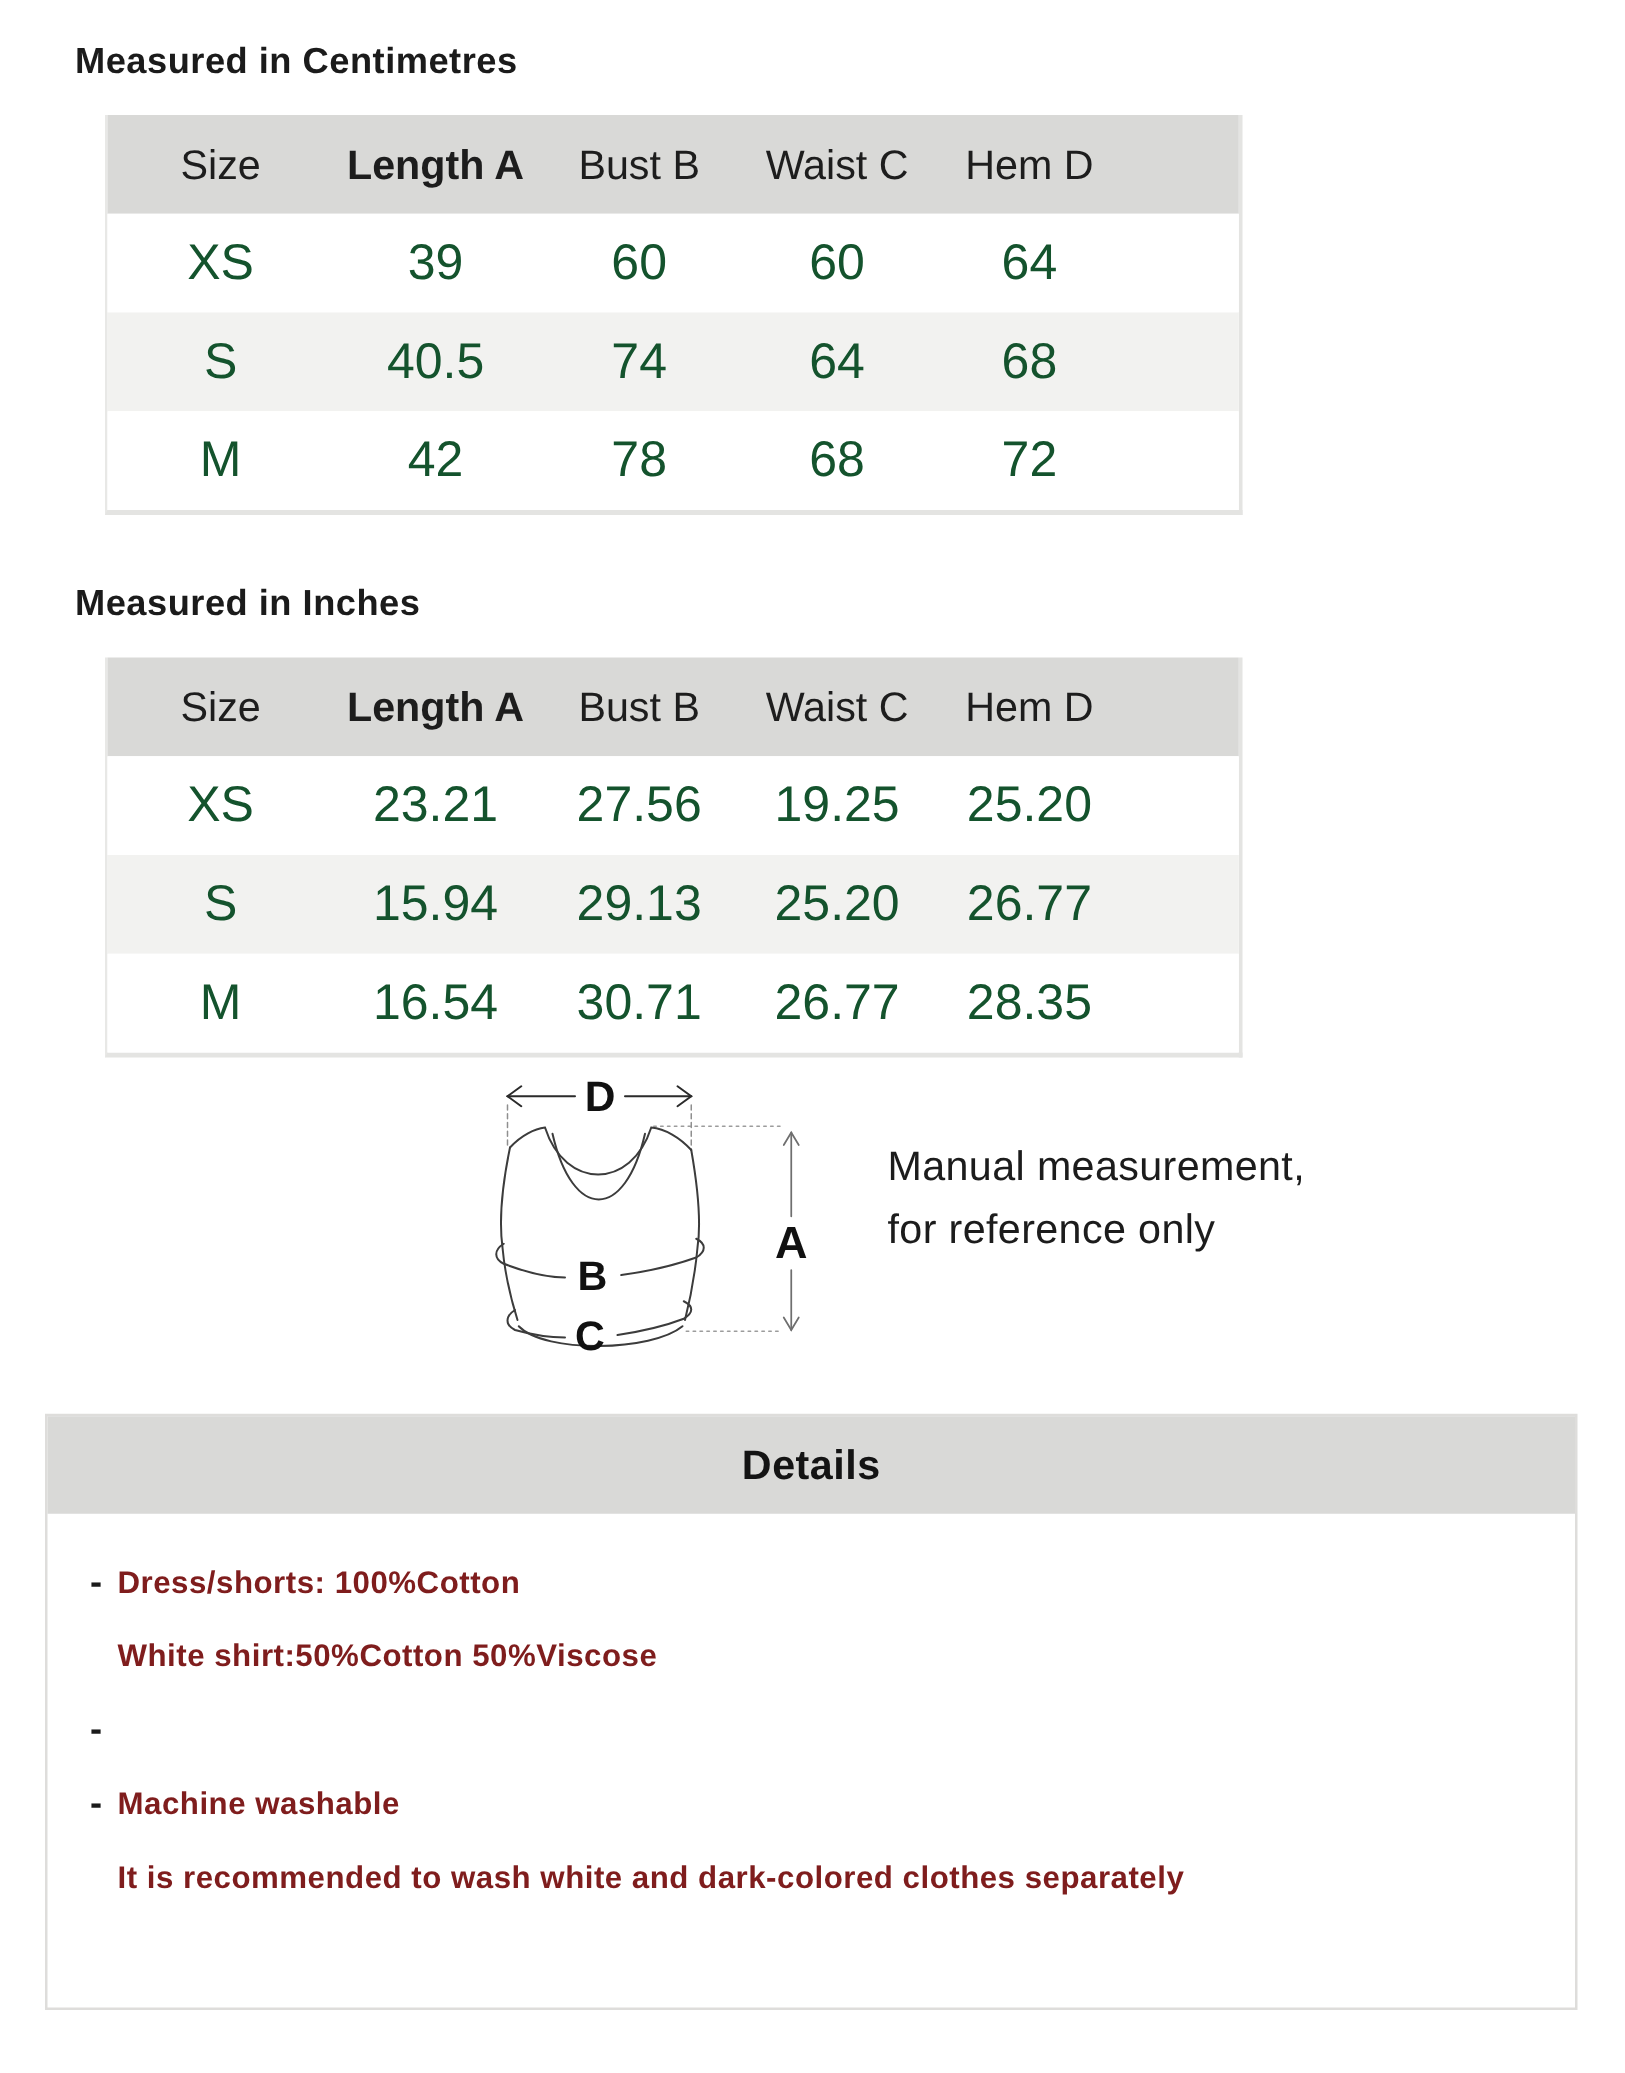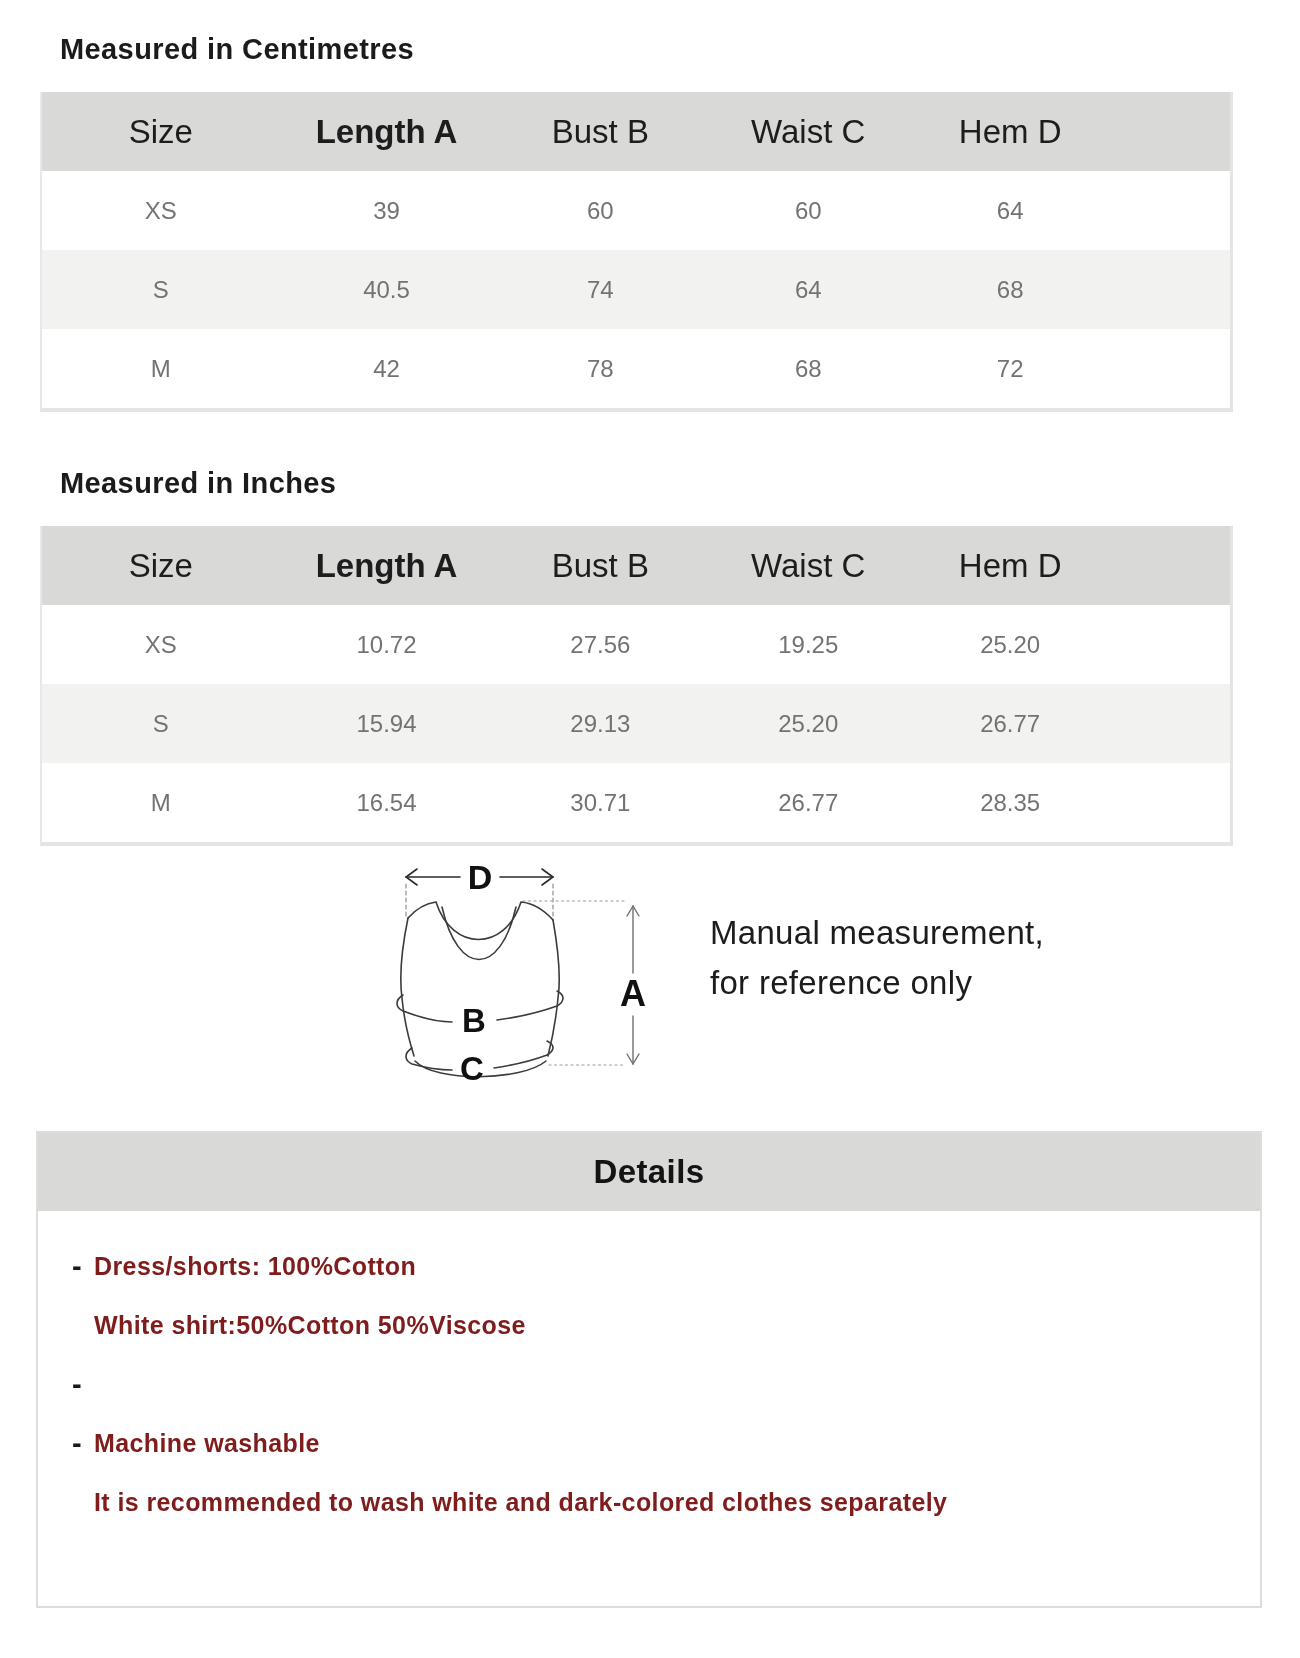--- a/index.html
+++ b/index.html
@@ -7,32 +7,32 @@
     width:1300px;height:1658px;background:#ffffff;
     font-family:"Liberation Sans", sans-serif;color:#161616;
     position:relative;overflow:hidden;
   }
   .section-title{
     margin:0 0 0 60px;font-size:29px;font-weight:bold;letter-spacing:.4px;color:#1b1b1b;
   }
   .title-cm{padding-top:33px;}
   .title-in{margin-top:55px;}
   .size-table{
-    margin:26px 0 0 40px;width:1193px;
+    margin:26px 0 0 84px;width:910px;
     border-left:2px solid #e8e8e6;border-right:3px solid #e4e4e2;border-bottom:4px solid #e4e4e2;
     box-sizing:border-box;
   }
   .t-row{
     display:grid;grid-template-columns:20% 18% 18% 17% 17% 10%;
     height:79px;align-items:center;text-align:center;
   }
   .t-header{background:#d9d9d7;}
   .t-row.r0,.t-row.r2{background:#ffffff;}
   .t-row.r1{background:#f2f2f0;}
-  .t-cell{font-size:24px;color:#737373;}
+  .t-cell{font-size:40px;color:#14532d;}
   .t-header .t-cell{font-size:33px;color:#1d1d1d;}
   .t-header .col-length{font-weight:bold;}
   .diagram-wrap{position:relative;height:235px;margin-top:9px;}
   .garment-svg{position:absolute;left:365px;top:0;}
   .measure-note{
     position:absolute;left:710px;top:53px;
     font-size:33px;line-height:50px;color:#1c1c1c;letter-spacing:.3px;
   }
   .details-box{
     margin:41px 16px 0 36px;width:1226px;box-sizing:border-box;
@@ -99,21 +99,21 @@
   <div class="t-row t-header">
     <div class="t-cell">Size</div>
     <div class="t-cell col-length">Length A</div>
     <div class="t-cell">Bust B</div>
     <div class="t-cell">Waist C</div>
     <div class="t-cell">Hem D</div>
     <div class="t-cell"></div>
   </div>
   <div class="t-row r0">
     <div class="t-cell">XS</div>
-    <div class="t-cell">10.72</div>
+    <div class="t-cell">23.21</div>
     <div class="t-cell">27.56</div>
     <div class="t-cell">19.25</div>
     <div class="t-cell">25.20</div>
     <div class="t-cell"></div>
   </div>
   <div class="t-row r1">
     <div class="t-cell">S</div>
     <div class="t-cell">15.94</div>
     <div class="t-cell">29.13</div>
     <div class="t-cell">25.20</div>

